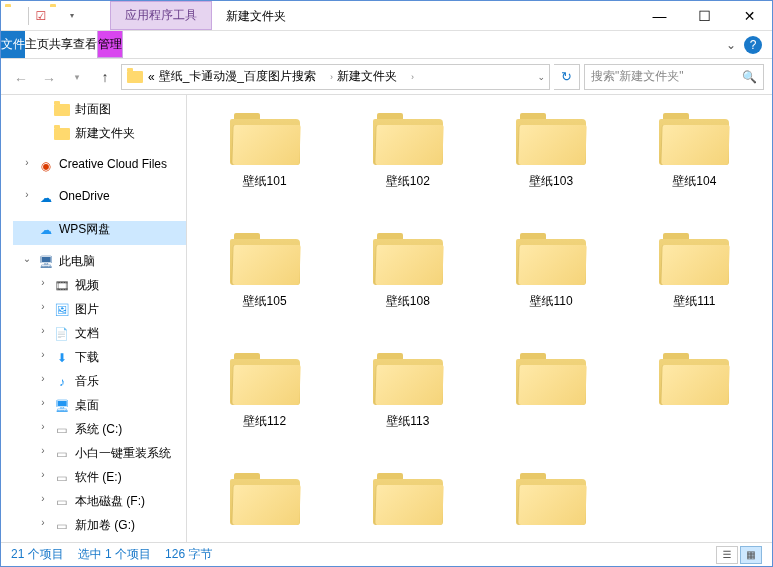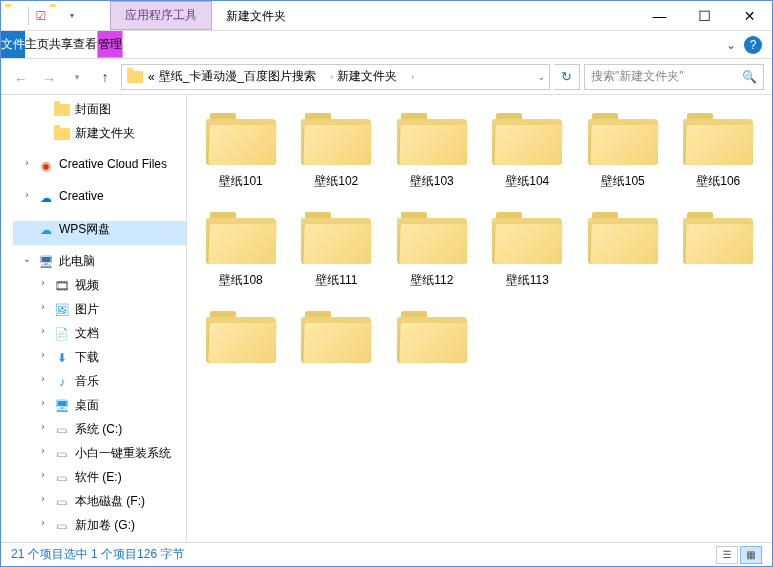--- a/index.html
+++ b/index.html
@@ -56,26 +56,26 @@
 .folder-icon-sm { width: 16px; height: 12px; background: #ffd96e; border-radius: 1px; position: relative; }
 .folder-icon-sm::before { content: ""; position: absolute; top: -3px; left: 0; width: 6px; height: 3px; background: #ffd96e; border-radius: 1px 1px 0 0; }
 
 
 .folder-icon-lg { width: 70px; height: 52px; position: relative; margin: 0 auto 8px; }
 .folder-back { position: absolute; bottom: 0; width: 70px; height: 46px; background: linear-gradient(#f0d37b, #e8c868); border-radius: 2px 4px 3px 3px; }
 .folder-tab { position: absolute; top: 0; left: 4px; width: 26px; height: 8px; background: #e8c868; border-radius: 2px 2px 0 0; }
 .folder-front { position: absolute; bottom: 0; left: 3px; width: 67px; height: 40px; background: linear-gradient(135deg, #ffe9a8, #f5d47a); border-radius: 2px 2px 3px 3px; transform: skewX(-2deg); box-shadow: -1px 0 0 rgba(0,0,0,0.05); }
 
 
-.filegrid { flex: 1; overflow-y: auto; padding: 14px 10px; display: grid; grid-template-columns: repeat(6, 1fr); gap: 14px 8px; align-content: start; }
+.filegrid { flex: 1; overflow-y: auto; padding: 14px 10px; display: grid; grid-template-columns: repeat(4, 1fr); gap: 35px 8px; align-content: start; }
 .file-item { text-align: center; cursor: pointer; padding: 4px; }
 .file-label { font-size: 12px; }
 
 
-.statusbar { height: 24px; border-top: 1px solid #ddd; display: flex; align-items: center; padding: 0 10px; font-size: 12px; color: #1979ca; }
+.statusbar { height: 24px; border-top: 1px solid #ddd; display: flex; align-items: center; padding: 0 10px; font-size: 12px; color: #1979ca; gap: 14px; }
 .view-btns { margin-left: auto; display: flex; gap: 2px; }
 .view-btn { width: 22px; height: 18px; border: 1px solid #ccc; display: flex; align-items: center; justify-content: center; font-size: 10px; color: #555; }
 .view-btn.active { background: #cde8ff; border-color: #8ab9e0; }
 
 
 .ico-pc { color: #3a6ea5; }
 .ico-onedrive { color: #0078d4; }
 .ico-wps { color: #2196f3; }
 .ico-cc { color: #da3b01; }
 .ico-video { color: #333; }
@@ -165,21 +165,21 @@
     <div class="tree-spacer"></div>
     <div class="tree-item">
       <span class="tree-toggle">›</span>
       <span class="tree-icon ico-cc">◉</span>
       <span>Creative Cloud Files</span>
     </div>
     <div class="tree-spacer"></div>
     <div class="tree-item">
       <span class="tree-toggle">›</span>
       <span class="tree-icon ico-onedrive">☁</span>
-      <span>Creative</span>
+      <span>OneDrive</span>
     </div>
     <div class="tree-spacer"></div>
     <div class="tree-item selected">
       <span class="tree-toggle"></span>
       <span class="tree-icon ico-wps">☁</span>
       <span>WPS网盘</span>
     </div>
     <div class="tree-spacer"></div>
     <div class="tree-item">
       <span class="tree-toggle">⌄</span>
@@ -285,29 +285,29 @@
           <div class="folder-front"></div>
     </div>
     <div class="file-label">壁纸105</div>
       </div>
       <div class="file-item">
         <div class="folder-icon-lg">
       <div class="folder-tab"></div>
           <div class="folder-back"></div>
           <div class="folder-front"></div>
     </div>
-    <div class="file-label">壁纸106</div>
-      </div>
-      <div class="file-item">
-        <div class="folder-icon-lg">
-      <div class="folder-tab"></div>
-          <div class="folder-back"></div>
-          <div class="folder-front"></div>
-    </div>
     <div class="file-label">壁纸108</div>
+      </div>
+      <div class="file-item">
+        <div class="folder-icon-lg">
+      <div class="folder-tab"></div>
+          <div class="folder-back"></div>
+          <div class="folder-front"></div>
+    </div>
+    <div class="file-label">壁纸110</div>
       </div>
       <div class="file-item">
         <div class="folder-icon-lg">
       <div class="folder-tab"></div>
           <div class="folder-back"></div>
           <div class="folder-front"></div>
     </div>
     <div class="file-label">壁纸111</div>
       </div>
       <div class="file-item">

